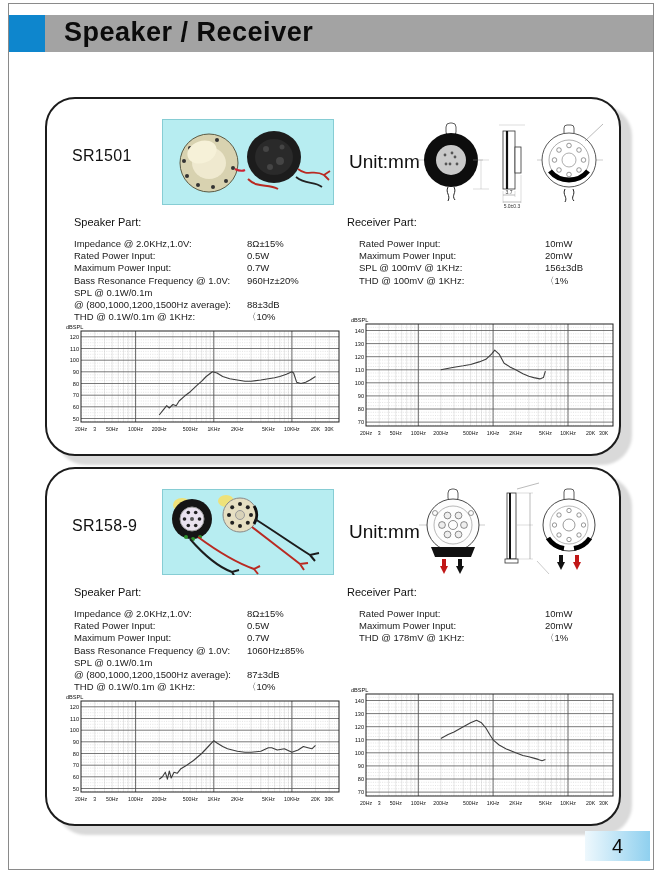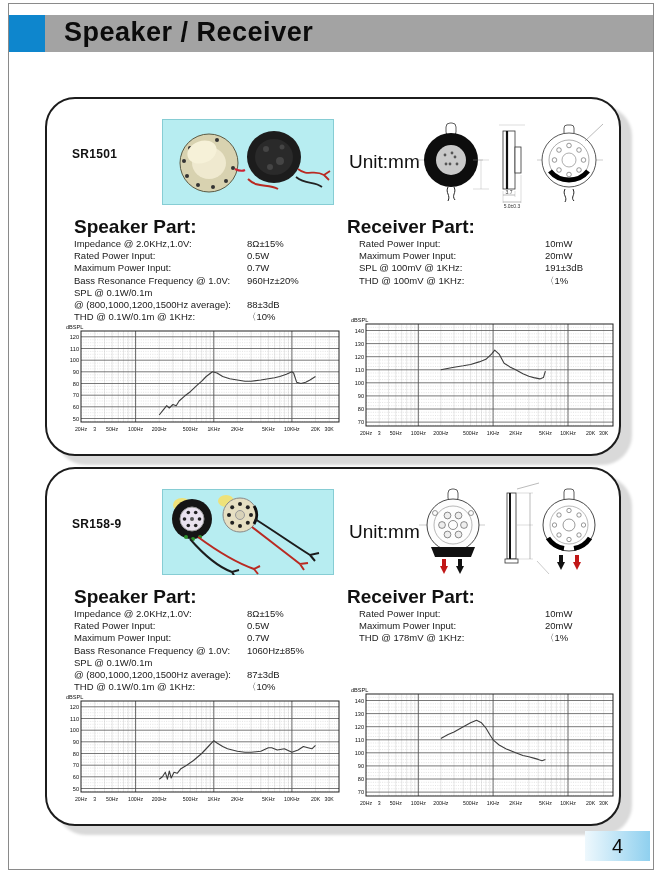--- a/index.html
+++ b/index.html
@@ -12,26 +12,26 @@
   .header-bar{left:9px;top:15px;width:644px;height:37px;background:#a3a3a3}
   .header-square{left:0;top:0;width:36px;height:37px;background:#0e86cd}
   .header-title{left:55px;top:2px;font-size:27px;font-weight:bold;letter-spacing:.5px;color:#0b0b0b;white-space:nowrap}
   .card{
     left:45px;width:572px;height:355px;background:#fff;
     border:2px solid #1c1c1c;border-radius:30px;
     box-shadow:11px 9px 3px #d9d9d9;
   }
   #card1{top:97px}
   #card2{top:467px}
-  .model{left:25px;top:48px;font-size:12px;font-weight:bold;letter-spacing:.3px}
+  .model{left:25px;top:48px;font-size:16px;font-weight:normal;letter-spacing:.3px}
   .photo{left:115px;top:20px;width:172px;height:86px}
   .photo svg{display:block}
   .unit{left:302px;top:52px;font-size:19px}
   .drawing{left:370px;top:12px;width:196px;height:98px}
-  .part-heading{font-size:19px;font-weight:bold}
+  .part-heading{font-size:11px;font-weight:normal}
   .sp-head{left:27px;top:117px}
   .rc-head{left:300px;top:117px}
   .rows{top:139px}
   .sp-rows{left:27px;width:275px}
   .rc-rows{left:312px;width:250px}
   .srow{position:relative;height:12.2px}
   .slab,.sval{position:absolute;top:0;font-size:9.5px;white-space:nowrap;color:#202020}
   .slab{left:0}
   .sp-rows .sval{left:173px}
   .rc-rows .sval{left:186px}
@@ -184,21 +184,21 @@
     <div class="srow">
         <span class="slab">Rated Power Input:</span>
         <span class="sval">10mW</span>
       </div>
     <div class="srow">
         <span class="slab">Maximum Power Input:</span>
         <span class="sval">20mW</span>
       </div>
     <div class="srow">
         <span class="slab">SPL @ 100mV @ 1KHz:</span>
-        <span class="sval">191±3dB</span>
+        <span class="sval">156±3dB</span>
       </div>
     <div class="srow">
         <span class="slab">THD @ 100mV @ 1KHz:</span>
         <span class="sval">〈1%</span>
       </div>
   </div>
 
   <div class="abs chartL"><svg width="277" height="110" style="font-family:'Liberation Sans',sans-serif">
         <line x1="29.8" y1="8" x2="29.8" y2="99" stroke="#c9c9c9" stroke-width="0.45"></line>
         <line x1="39.5" y1="8" x2="39.5" y2="99" stroke="#c9c9c9" stroke-width="0.45"></line>

